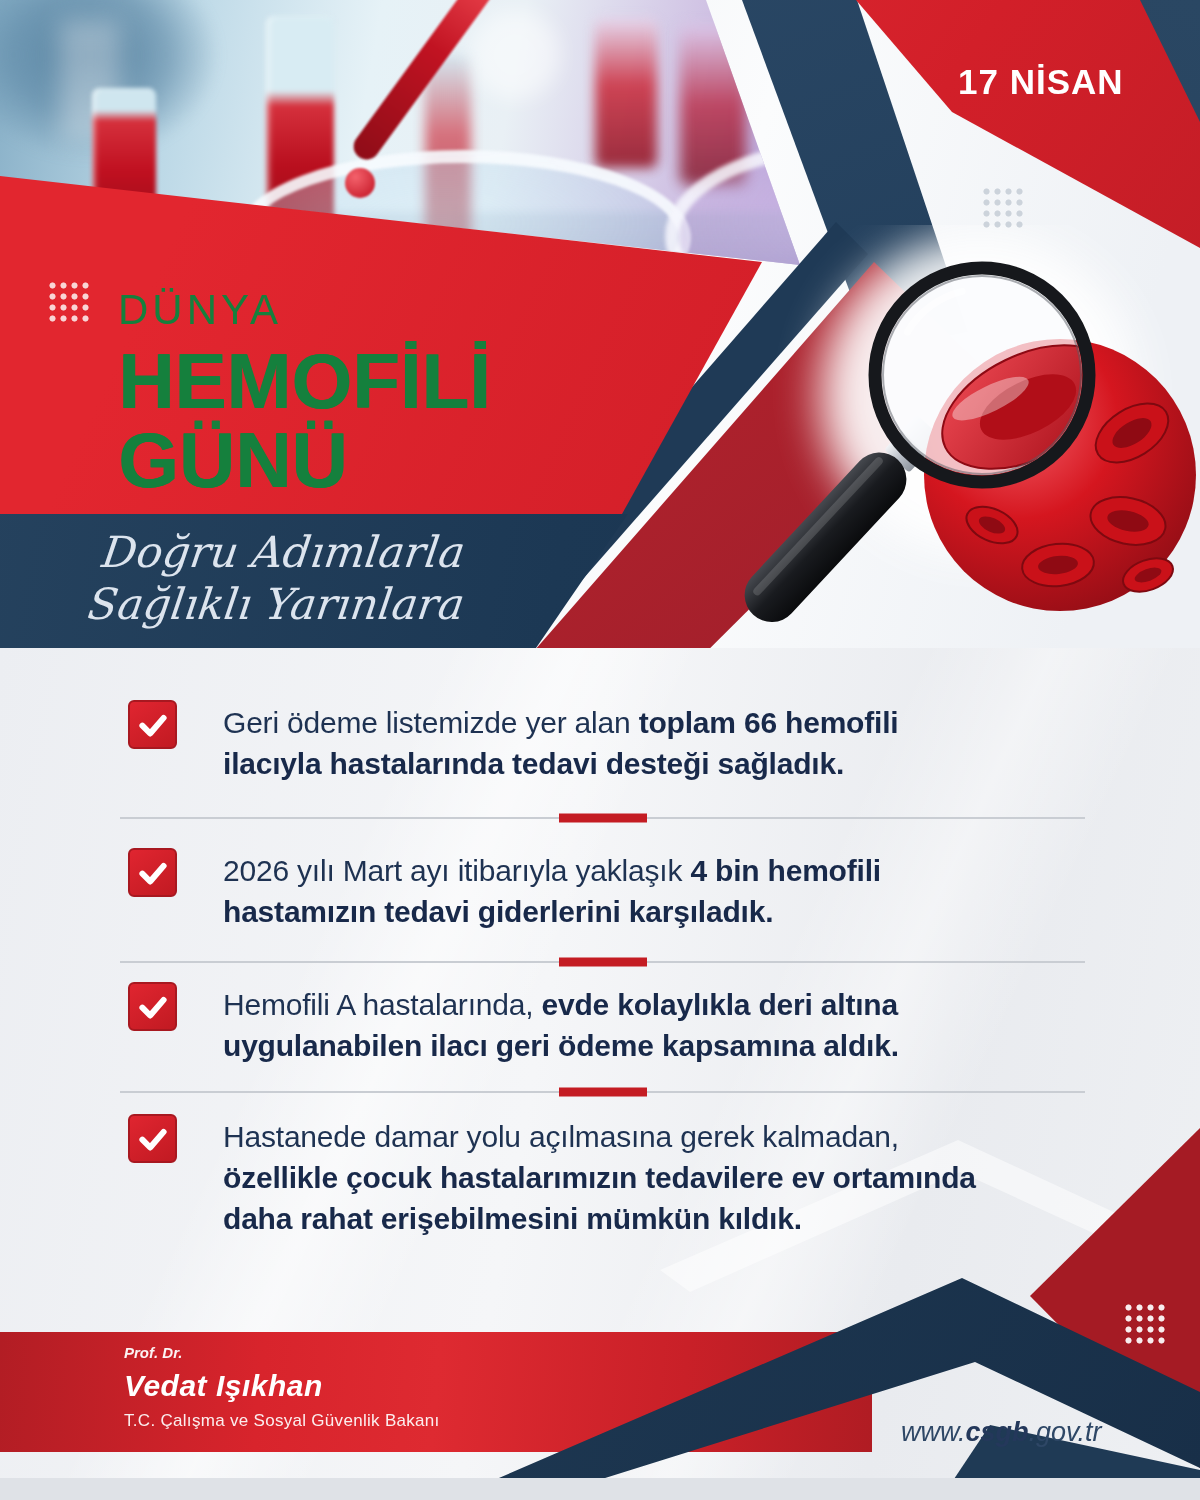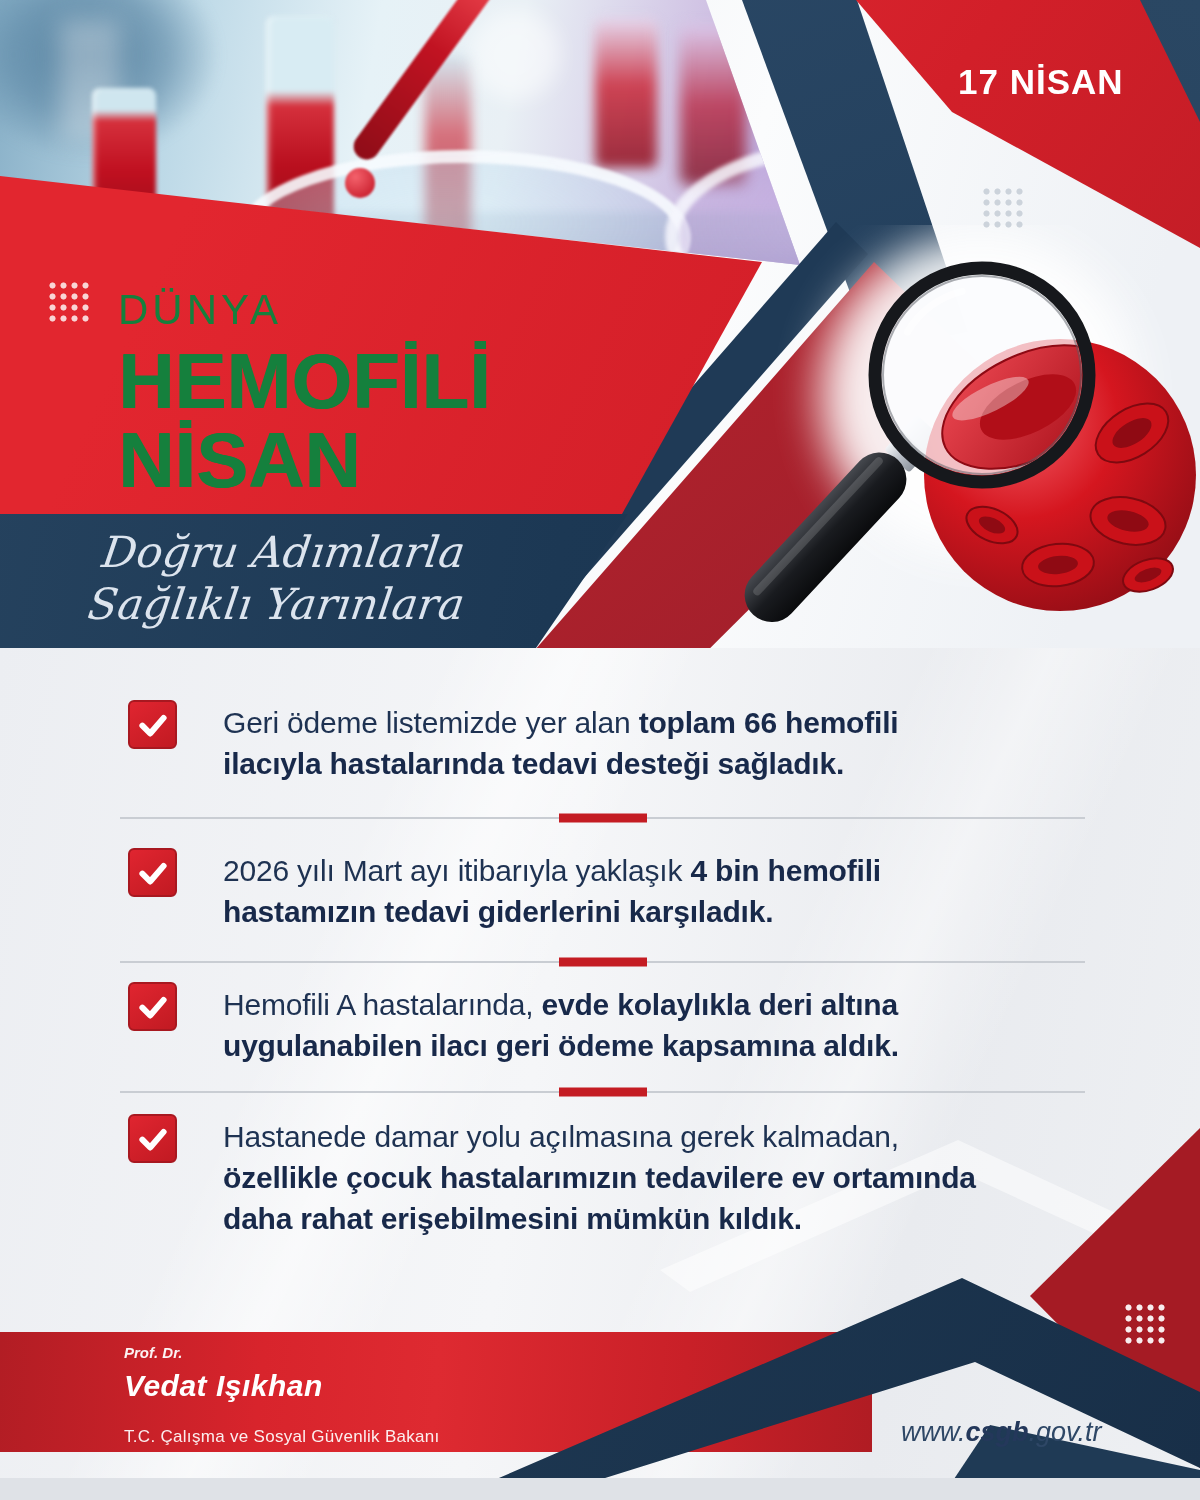--- a/index.html
+++ b/index.html
@@ -97,21 +97,21 @@
   .dots{position:absolute;width:43px;height:43px;
     background-image:radial-gradient(circle,var(--dc) 2.7px,transparent 3.4px);
     background-size:11px 11px;}
 
   
   .banner{left:0;top:1332px;width:872px;height:120px;
     background:linear-gradient(95deg,#b21d24 0%,#d8242c 30%,#de2a31 50%,#c92028 78%,#b01c23 100%);}
   .b-inner{position:absolute;left:124px;top:12px;color:#fff;}
   .prof{font-size:15px;font-style:italic;font-weight:700;opacity:.95;}
   .name{font-size:30px;font-weight:700;font-style:italic;line-height:50px;letter-spacing:.5px;}
-  .role{font-size:17px;opacity:.92;letter-spacing:.3px;margin-top:16px;}
+  .role{font-size:17px;opacity:.92;letter-spacing:.3px;margin-top:0;}
   .redB{clip-path:polygon(1200px 1128px,1200px 1468px,1030px 1296px);
     background:linear-gradient(160deg,#d2232c 20%,#a51b24 80%);}
   .chev1{clip-path:polygon(448px 1500px,962px 1278px,1200px 1392px,1200px 1468px,975px 1362px,535px 1500px);
     background:linear-gradient(120deg,#24405d,#1d3751 60%,#182f48);}
   .chev2{clip-path:polygon(940px 1500px,990px 1425px,1200px 1470px,1200px 1500px);background:#1f3a55;}
   .website{left:901px;top:1417px;font-size:27px;font-style:italic;color:#2e4766;}
   .website b{font-weight:700;color:#24385b;}
 </style>
 </head>
 <body>
@@ -216,21 +216,21 @@
   </svg>
 
   <div class="dots" style="left:981px;top:186px;--dc:#ccd3db"></div>
   <div class="dots" style="left:47px;top:280px;--dc:rgba(255,255,255,.8)"></div>
 
   <div class="abs date">17 NİSAN</div>
 
   <div class="abs ttl">
     <div class="kicker">DÜNYA</div>
     <div class="big">HEMOFİLİ</div>
-    <div class="big">NİSAN</div>
+    <div class="big">GÜNÜ</div>
   </div>
 
   <div class="abs slogan">
     <div>Doğru Adımlarla</div>
     <div>Sağlıklı Yarınlara</div>
   </div>
 
   <div class="bullet" style="top:700px">
     <div class="check">
       <svg width="34" height="34" viewBox="0 0 24 24">

